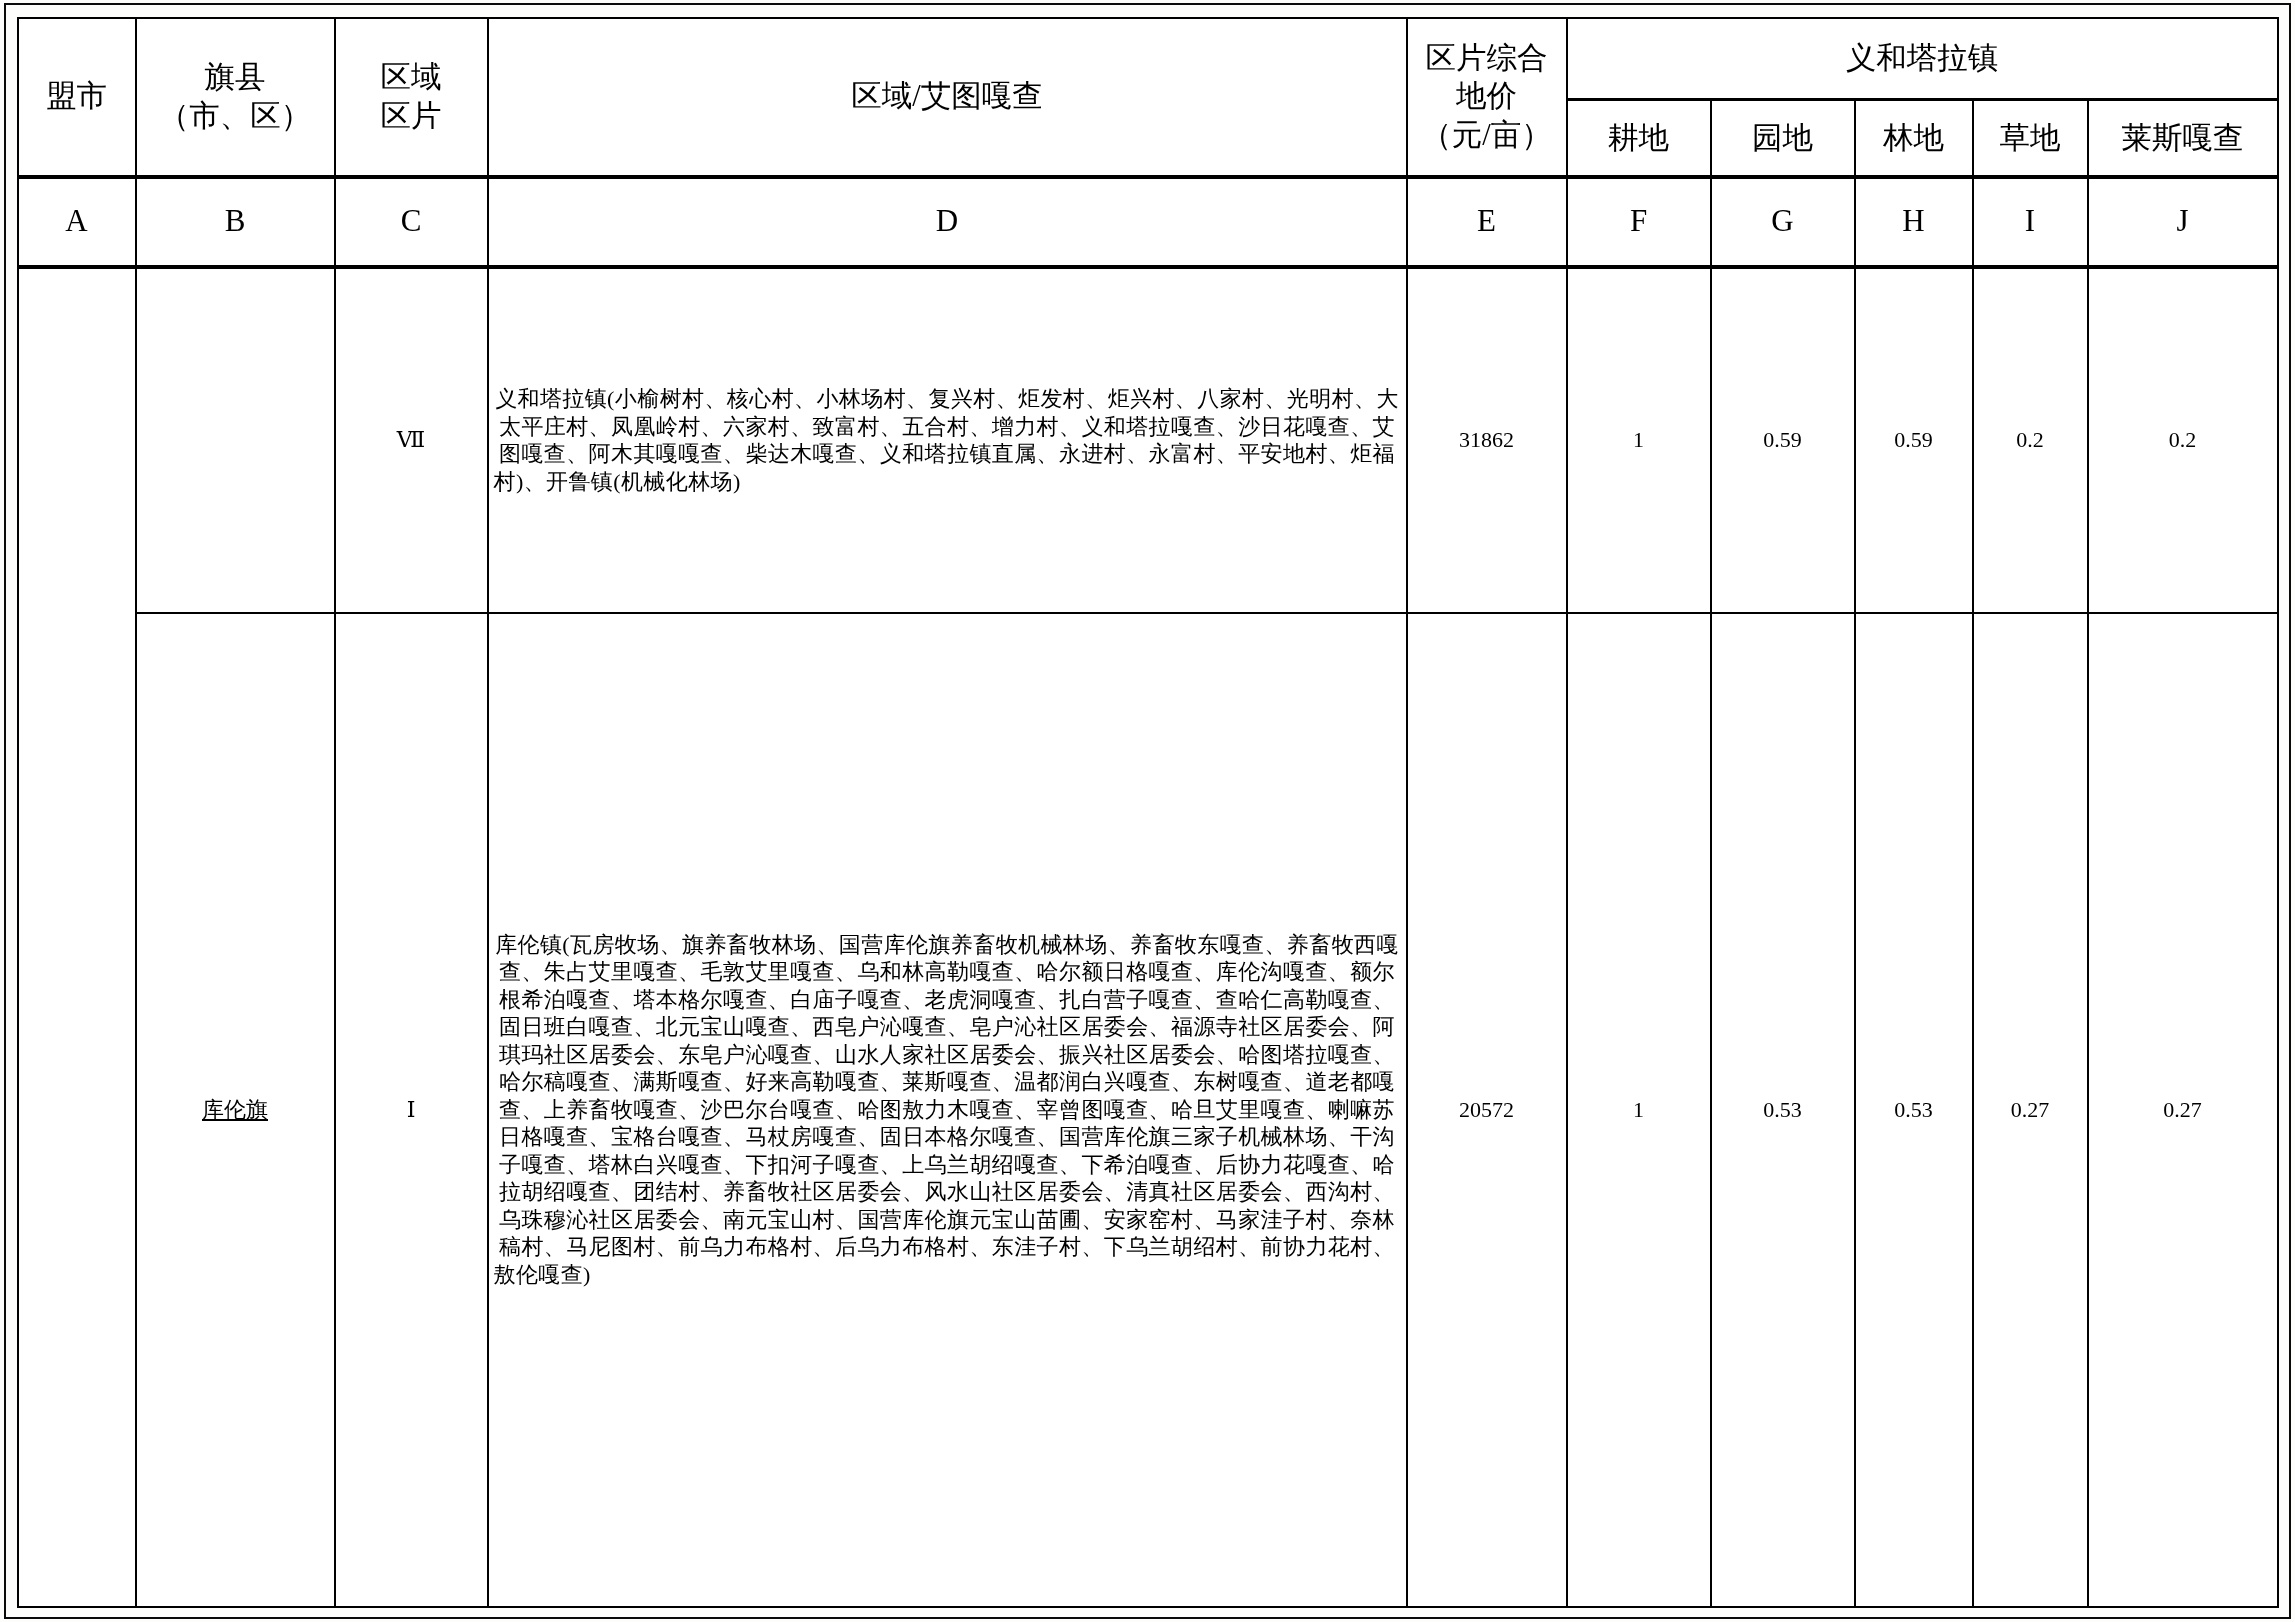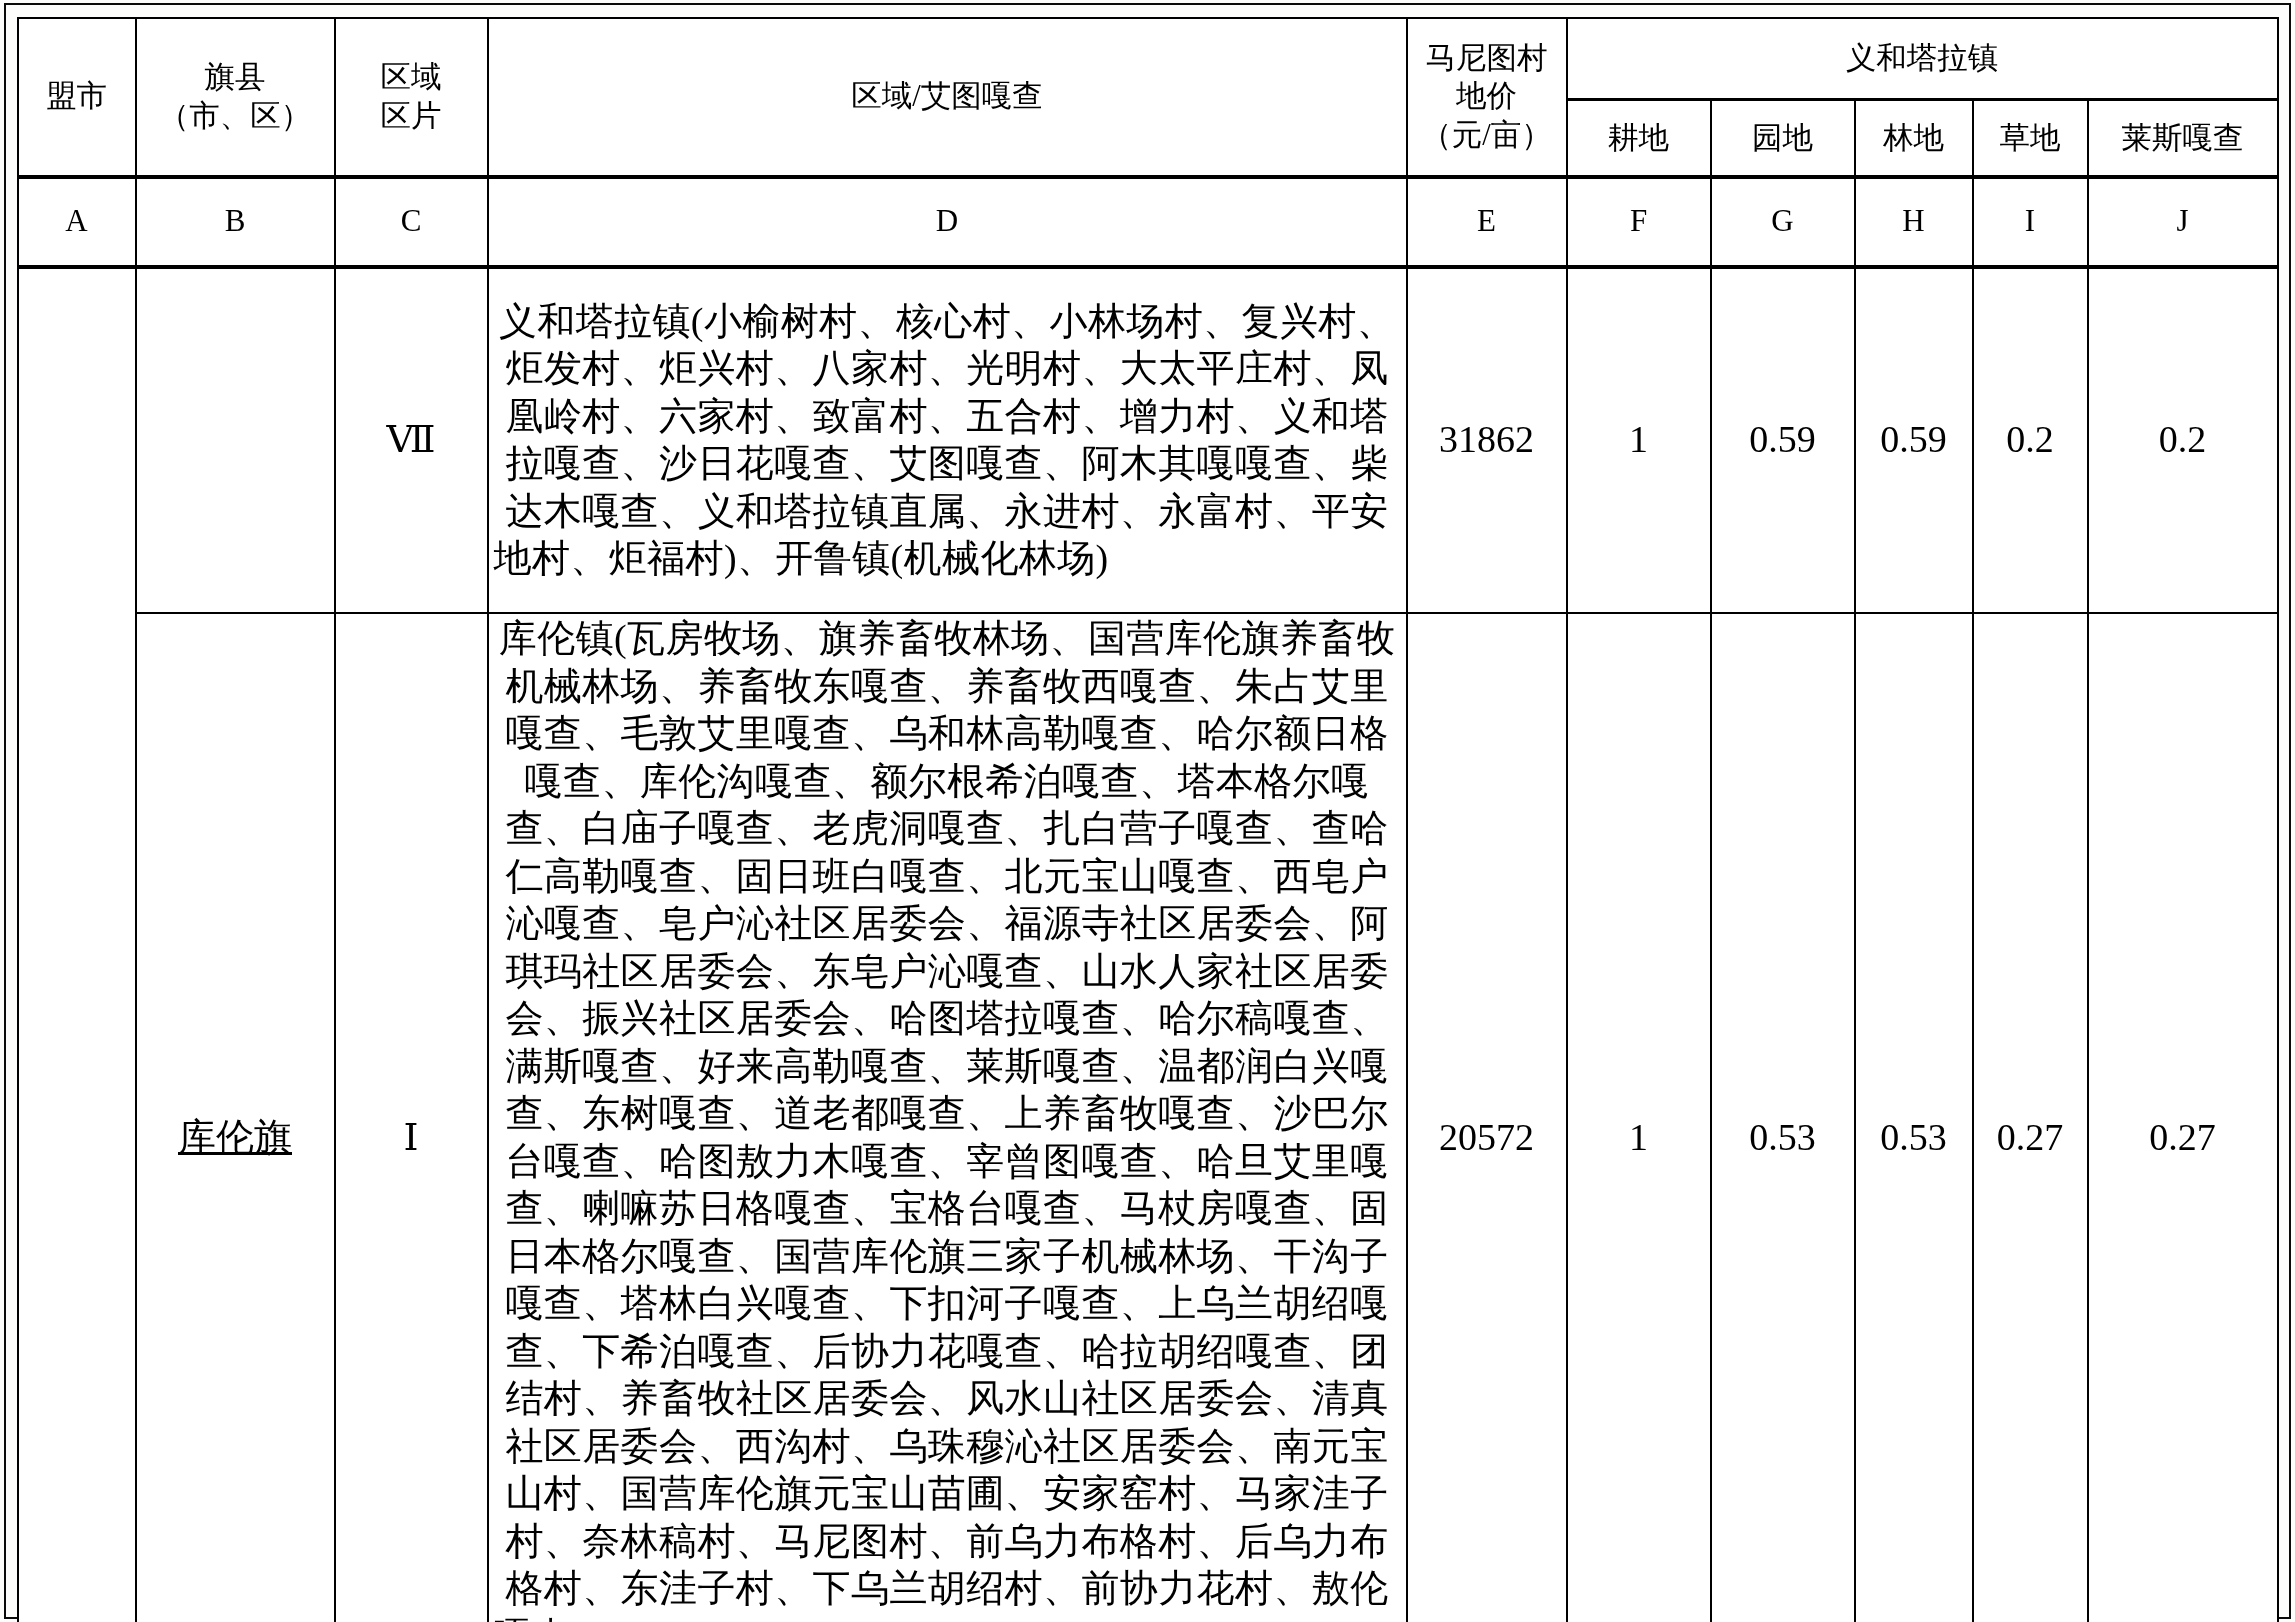--- a/index.html
+++ b/index.html
@@ -33,21 +33,21 @@
     height: 1591px;
     border-collapse: collapse;
     table-layout: fixed;
     background: #fff;
   }
   table.price-table td {
     border: 2.5px solid #000;
     text-align: center;
     vertical-align: middle;
     padding: 1.6px 5px;
-    font-size: 38px;
+    font-size: 22px;
     line-height: 1.25;
     box-sizing: border-box;
     overflow: hidden;
   }
   tr.header-row-1 td, tr.header-row-2 td {
     font-size: 30.5px;
     white-space: pre-line;
   }
   tr.header-row-1 td { border-bottom-width: 3.3px; }
   tr.letters-row td {
@@ -93,21 +93,21 @@
     </colgroup>
 
     <tbody>
         <tr class="header-row-1">
       <td rowspan="2">盟市</td>
       <td rowspan="2">旗县
 （市、区）</td>
       <td rowspan="2">区域
 区片</td>
       <td rowspan="2">区域/艾图嘎查</td>
-      <td rowspan="2">马尼图村
+      <td rowspan="2">区片综合
 地价
 （元/亩）</td>
       <td colspan="5">义和塔拉镇</td>
     </tr>
 
     <tr class="header-row-2">
       <td>耕地</td>
       <td>园地</td>
       <td>林地</td>
       <td>草地</td>

